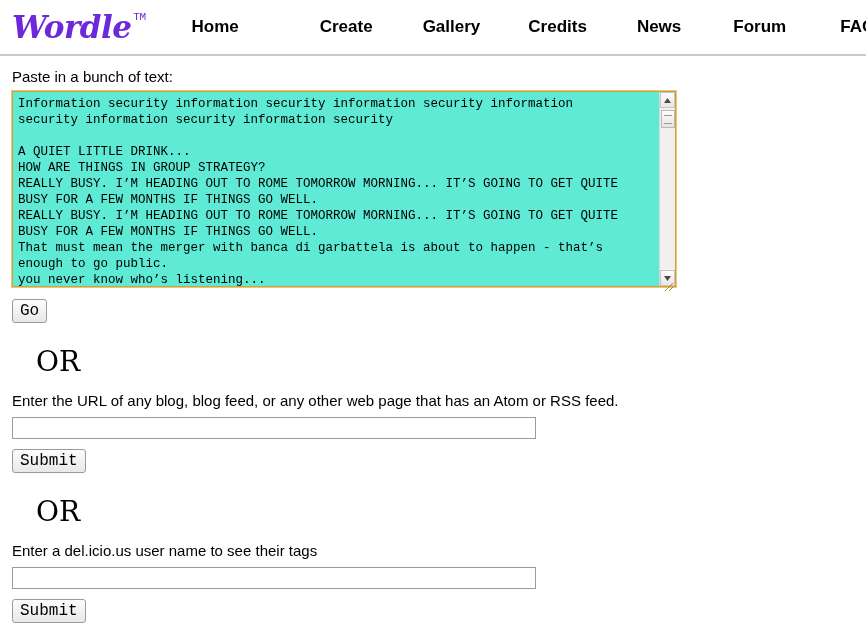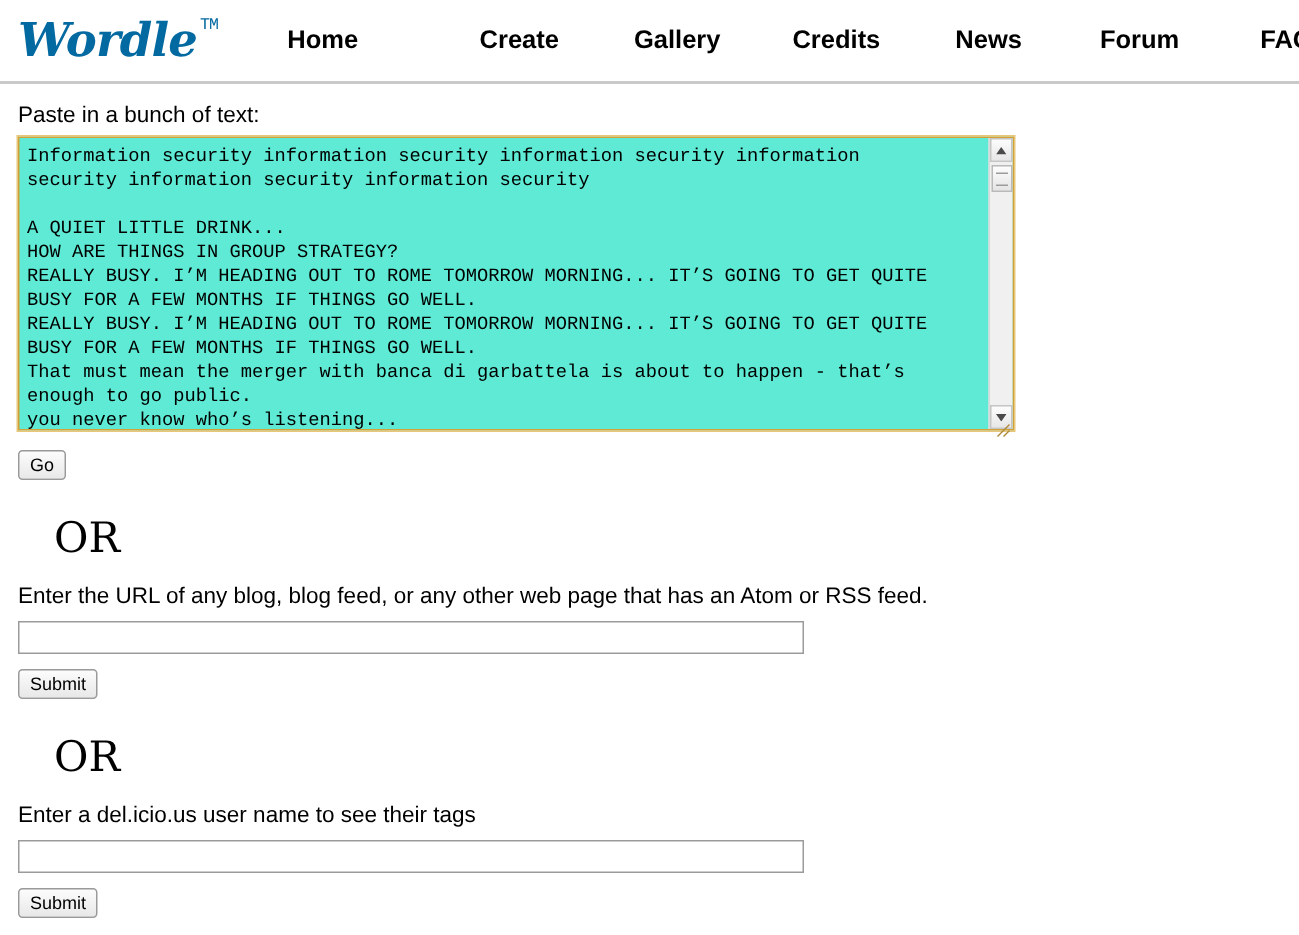--- a/index.html
+++ b/index.html
@@ -24,21 +24,21 @@
     height: 54px;
     padding: 0 0 0 12px;
     box-sizing: border-box;
   }
   .logo {
     font-family: "DejaVu Serif", serif;
     font-size: 31px;
     font-weight: bold;
     font-style: italic;
     letter-spacing: -0.5px;
-    color: #0369a1;
+    color: #6d28d9;
     position: relative;
     padding-right: 14px;
     white-space: nowrap;
   }
   .logo .tm {
     font-size: 11px;
     font-style: normal;
     font-weight: normal;
     position: absolute;
     top: 2px;
@@ -155,22 +155,22 @@
     position: absolute;
     right: 2px;
     bottom: 2px;
     width: 10px;
     height: 10px;
     cursor: nwse-resize;
   }
 
   
   button.btn {
-    font-family: Liberation Sans, sans-serif;
-    font-size: 12px;
+    font-family: Liberation Mono, monospace;
+    font-size: 16px;
     padding: 2px 7px;
     background: linear-gradient(#fcfcfc, #e8e8e8);
     border: 1px solid #9a9a9a;
     border-radius: 3px;
     color: #000;
     cursor: pointer;
   }
   .go-row { margin-top: 9px; }
 
   .or {

